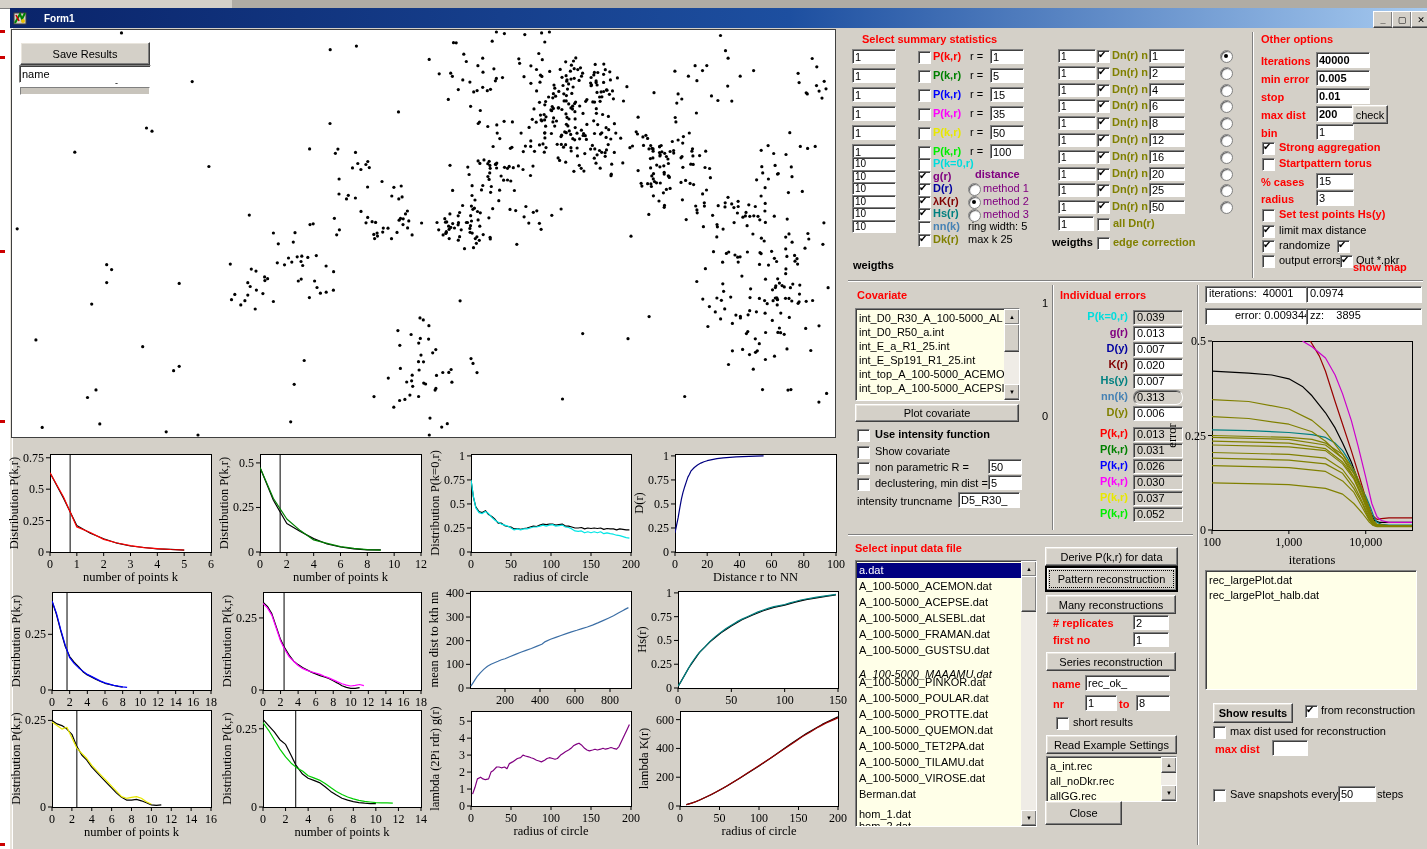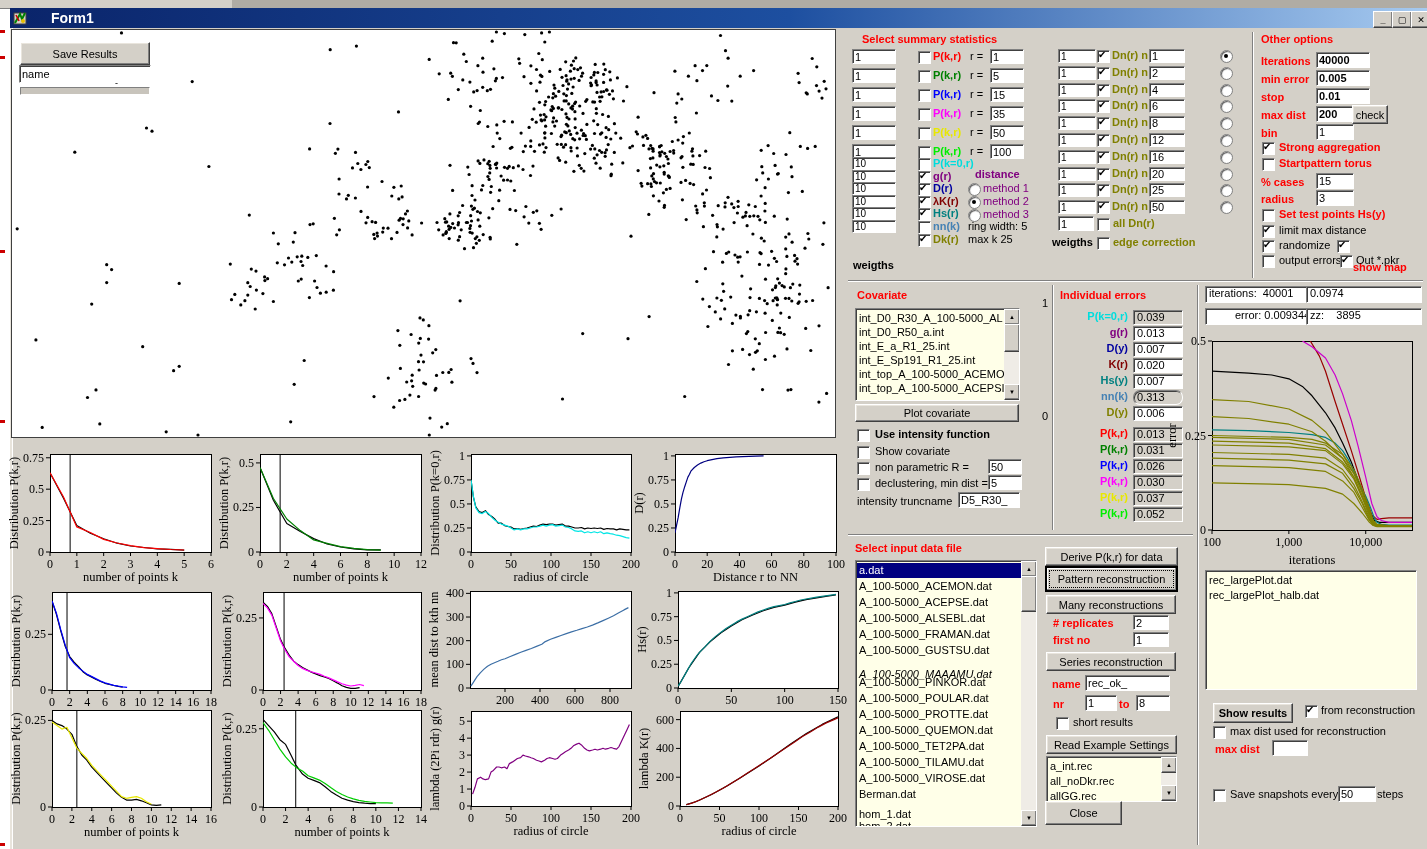--- a/index.html
+++ b/index.html
@@ -60,21 +60,21 @@
 <div class="abs" style="left:0;top:0;width:232px;height:8px;background:#d4d0c8;border-bottom:1px solid #808080;"></div>
 
 <div id="winframe"></div>
 <div id="titlebar">
   <svg width="14" height="14" style="margin-left:3px;" viewBox="0 0 14 14">
     <rect x="1" y="2" width="12" height="11" fill="#d4d0c8" stroke="#404040" stroke-width="1"></rect>
     <path d="M2 12 L7 3 L9 8 L12 2" stroke="#008000" stroke-width="2" fill="none"></path>
     <path d="M3 4 L6 10" stroke="#cc0000" stroke-width="1.5" fill="none"></path>
     <circle cx="10" cy="10" r="2" fill="#e8c000"></circle>
   </svg>
-  <span class="b" style="color:#fff;font-size:14px;margin-left:18px;padding-left:6px;">Form1</span>
+  <span class="b" style="color:#fff;font-size:10px;margin-left:11px;padding-left:6px;">Form1</span>
 </div>
 <div class="winbtn" style="left:1373px;">_</div>
 <div class="winbtn" style="left:1392px;">▢</div>
 <div class="winbtn" style="left:1411px;">✕</div>
 
 <div class="abs" style="left:12px;top:30px;width:823px;height:407px;background:#fff;outline:1px solid #404040;">
   <svg id="map-svg" width="823" height="407">
       <circle cx="513.4" cy="116.1" r="1.6" fill="#000000"></circle>
       <circle cx="559.8" cy="63.4" r="1.6" fill="#000000"></circle>
       <circle cx="579.1" cy="47.5" r="1.6" fill="#000000"></circle>

